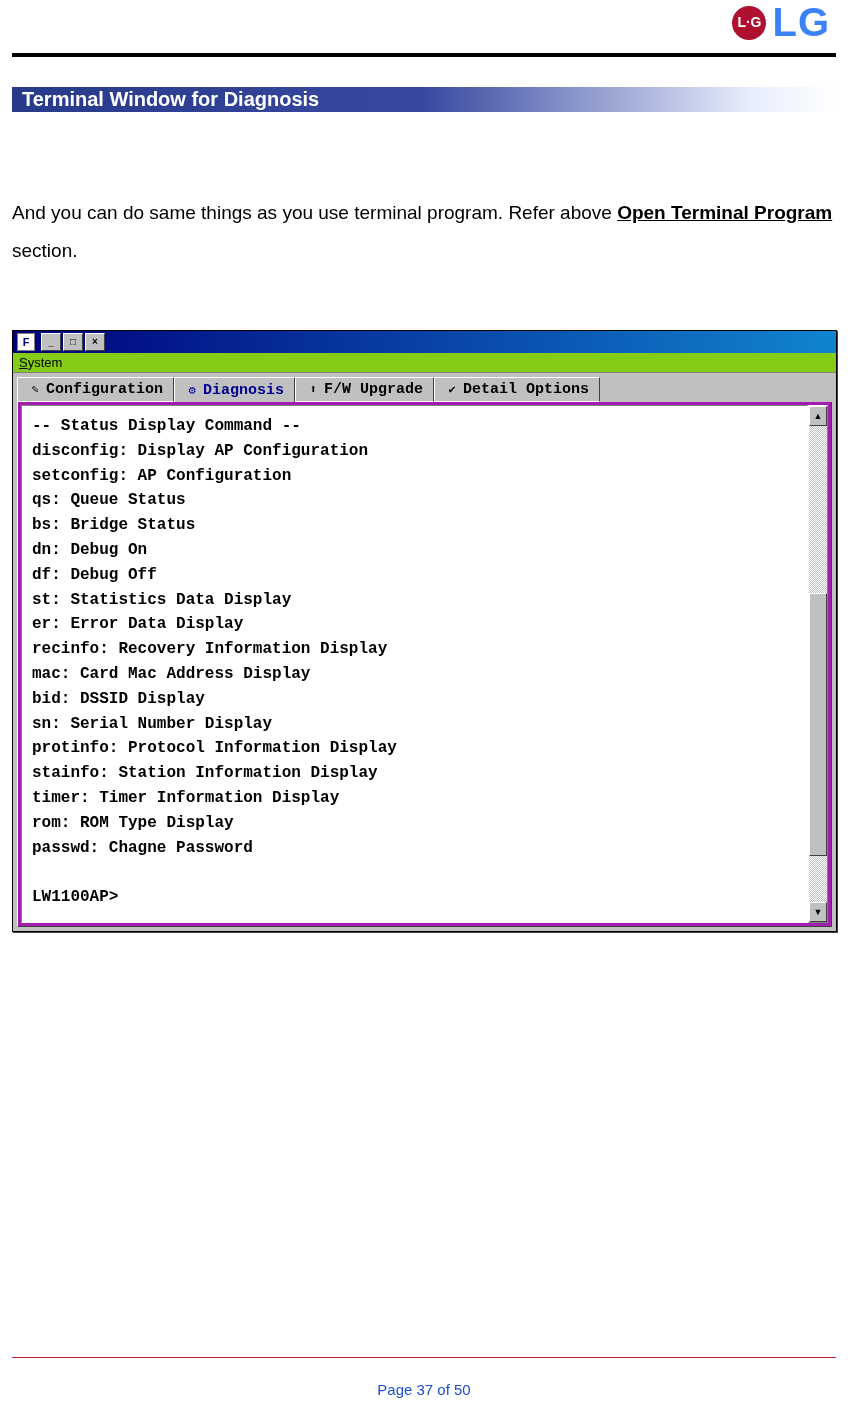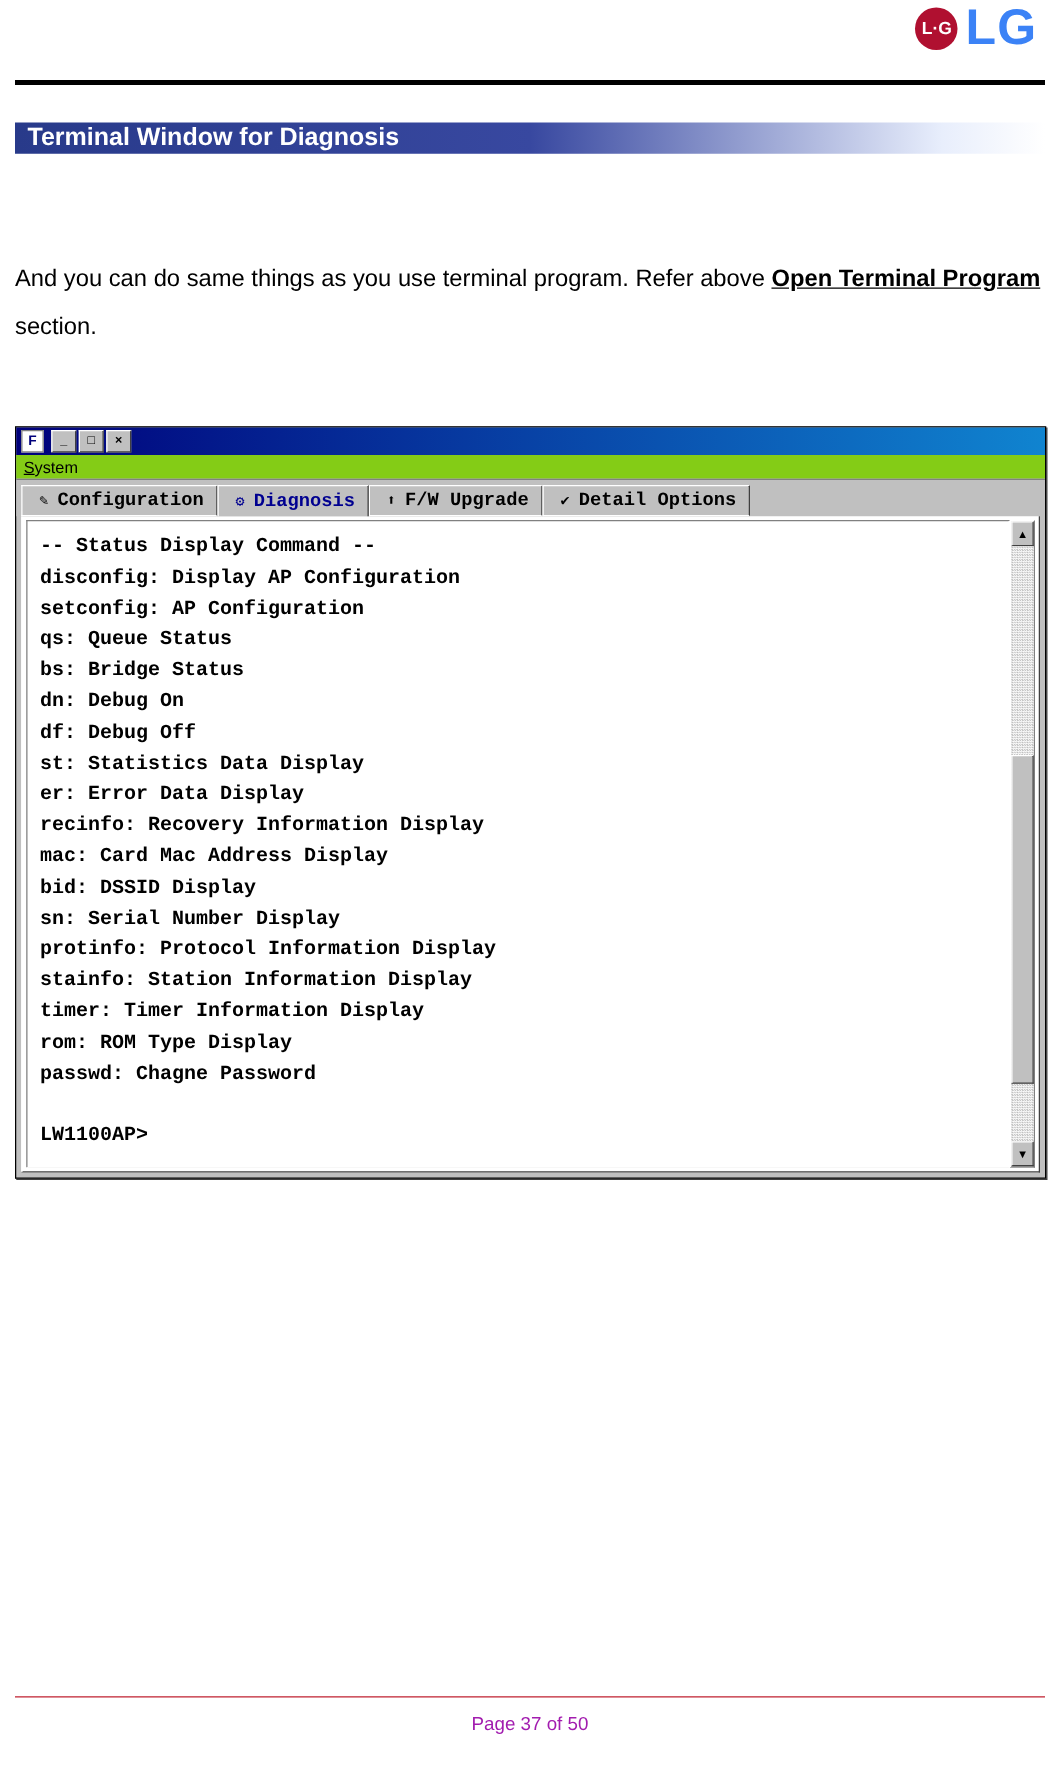--- a/index.html
+++ b/index.html
@@ -1,17 +1,17 @@
 <!DOCTYPE html>
 <html><head>
 <meta charset="utf-8">
 <style>
   html,body{margin:0;padding:0;background:#fff;}
   body{width:848px;min-height:1414px;font-family:Arial,Helvetica,sans-serif;color:#000;position:relative;box-sizing:border-box;padding:0 12px;}
-  .header-area{position:relative;height:64px;}
+  .header-area{position:relative;height:53px;}
   .logo{position:absolute;right:6px;top:0;display:flex;align-items:center;gap:6px;}
   .logo-circle{width:34px;height:34px;border-radius:50%;background:#b01030;display:flex;align-items:center;justify-content:center;color:#fff;font-weight:bold;font-size:14px;font-family:Arial,sans-serif;}
   .logo-circle span{display:block;transform:translateY(-1px);}
   .logo-text{font-size:40px;font-weight:bold;color:#3b82f6;letter-spacing:1px;}
   .header-rule{border:0;border-top:4px solid #000;margin:0 0 30px 0;}
   .section-heading{background:linear-gradient(to right,#283a8a 0%,#3848a0 50%,#e8eefc 90%,#fff 100%);color:#fff;font-size:20px;font-weight:bold;padding:1px 10px;margin-bottom:44px;}
   .body-text{font-size:19px;line-height:2.0;margin-bottom:60px;}
   .body-text b{font-weight:bold;text-decoration:underline;}
   
   .app-window{width:823px;border:1px solid #000;background:#c0c0c0;box-shadow:1px 1px 0 #404040;}
@@ -20,29 +20,29 @@
   .titlebar .title-text{flex:1;padding-left:2px;}
   .titlebar .win-btns{display:flex;margin-right:2px;}
   .titlebar .win-btn{width:18px;height:16px;background:#c0c0c0;border:1px solid #fff;border-right-color:#404040;border-bottom-color:#404040;margin-left:2px;display:flex;align-items:center;justify-content:center;font-size:10px;font-family:Arial;color:#000;font-weight:bold;line-height:1;}
   .menubar{background:#84cc16;padding:2px 6px;font-family:"MS Sans Serif",Tahoma,sans-serif;font-size:13px;}
   .menubar span.u{text-decoration:underline;}
   .tabbar{display:flex;background:#c0c0c0;padding:4px 4px 0 4px;border-top:1px solid #808080;}
   .tab{display:flex;align-items:center;gap:4px;padding:3px 10px;background:#c0c0c0;border:1px solid #fff;border-right-color:#404040;border-bottom:0;font-family:"Courier New",monospace;font-size:15px;font-weight:bold;color:#000;margin-right:0;position:relative;}
   .tab.active{color:#000090;z-index:2;}
   .tab:not(.active){border-bottom:1px solid #fff;}
   .tab .tab-icon{width:14px;height:14px;display:inline-flex;align-items:center;justify-content:center;font-size:12px;}
-  .tab-frame{border:1px solid #fff;border-top:0;border-right-color:#404040;border-bottom-color:#404040;margin:0 4px 4px 4px;background:#ffffff;padding:3px;}
+  .tab-frame{border:1px solid #fff;border-top:0;border-right-color:#404040;border-bottom-color:#404040;margin:0 4px 4px 4px;background:#a21caf;padding:3px;}
   .terminal-wrap{display:flex;background:#c0c0c0;}
   .terminal{flex:1;background:#fff;border:1px solid #808080;border-right-color:#fff;border-bottom-color:#fff;padding:8px 10px;font-family:"Courier New",monospace;font-size:16px;font-weight:bold;line-height:1.55;min-height:500px;white-space:pre;color:#000;}
   .vscroll{width:18px;background:#c0c0c0;border:1px solid #808080;border-left-color:#fff;border-top-color:#fff;display:flex;flex-direction:column;}
   .vscroll .arrow{height:18px;background:#c0c0c0;border:1px solid #fff;border-right-color:#404040;border-bottom-color:#404040;display:flex;align-items:center;justify-content:center;font-size:9px;color:#000;}
   .vscroll .track{flex:1;background:repeating-conic-gradient(#c0c0c0 0% 25%,#fff 0% 50%) 0/2px 2px;position:relative;}
   .vscroll .thumb{position:absolute;left:0;right:0;top:35%;height:55%;background:#c0c0c0;border:1px solid #fff;border-right-color:#404040;border-bottom-color:#404040;}
   .footer-rule{border:0;border-top:1px solid #c02030;margin:0;position:absolute;bottom:56px;left:12px;right:12px;}
-  .page-footer{position:absolute;bottom:26px;left:0;right:0;text-align:center;font-size:15px;color:#a21caf;}
+  .page-footer{position:absolute;bottom:16px;left:0;right:0;text-align:center;font-size:15px;color:#1d4ed8;}
 </style>
 </head>
 <body>
 
 <div class="header-area">
   <div class="logo">
     <div class="logo-circle">
         <span>L·G</span>
       </div>
     <div class="logo-text">LG</div>

